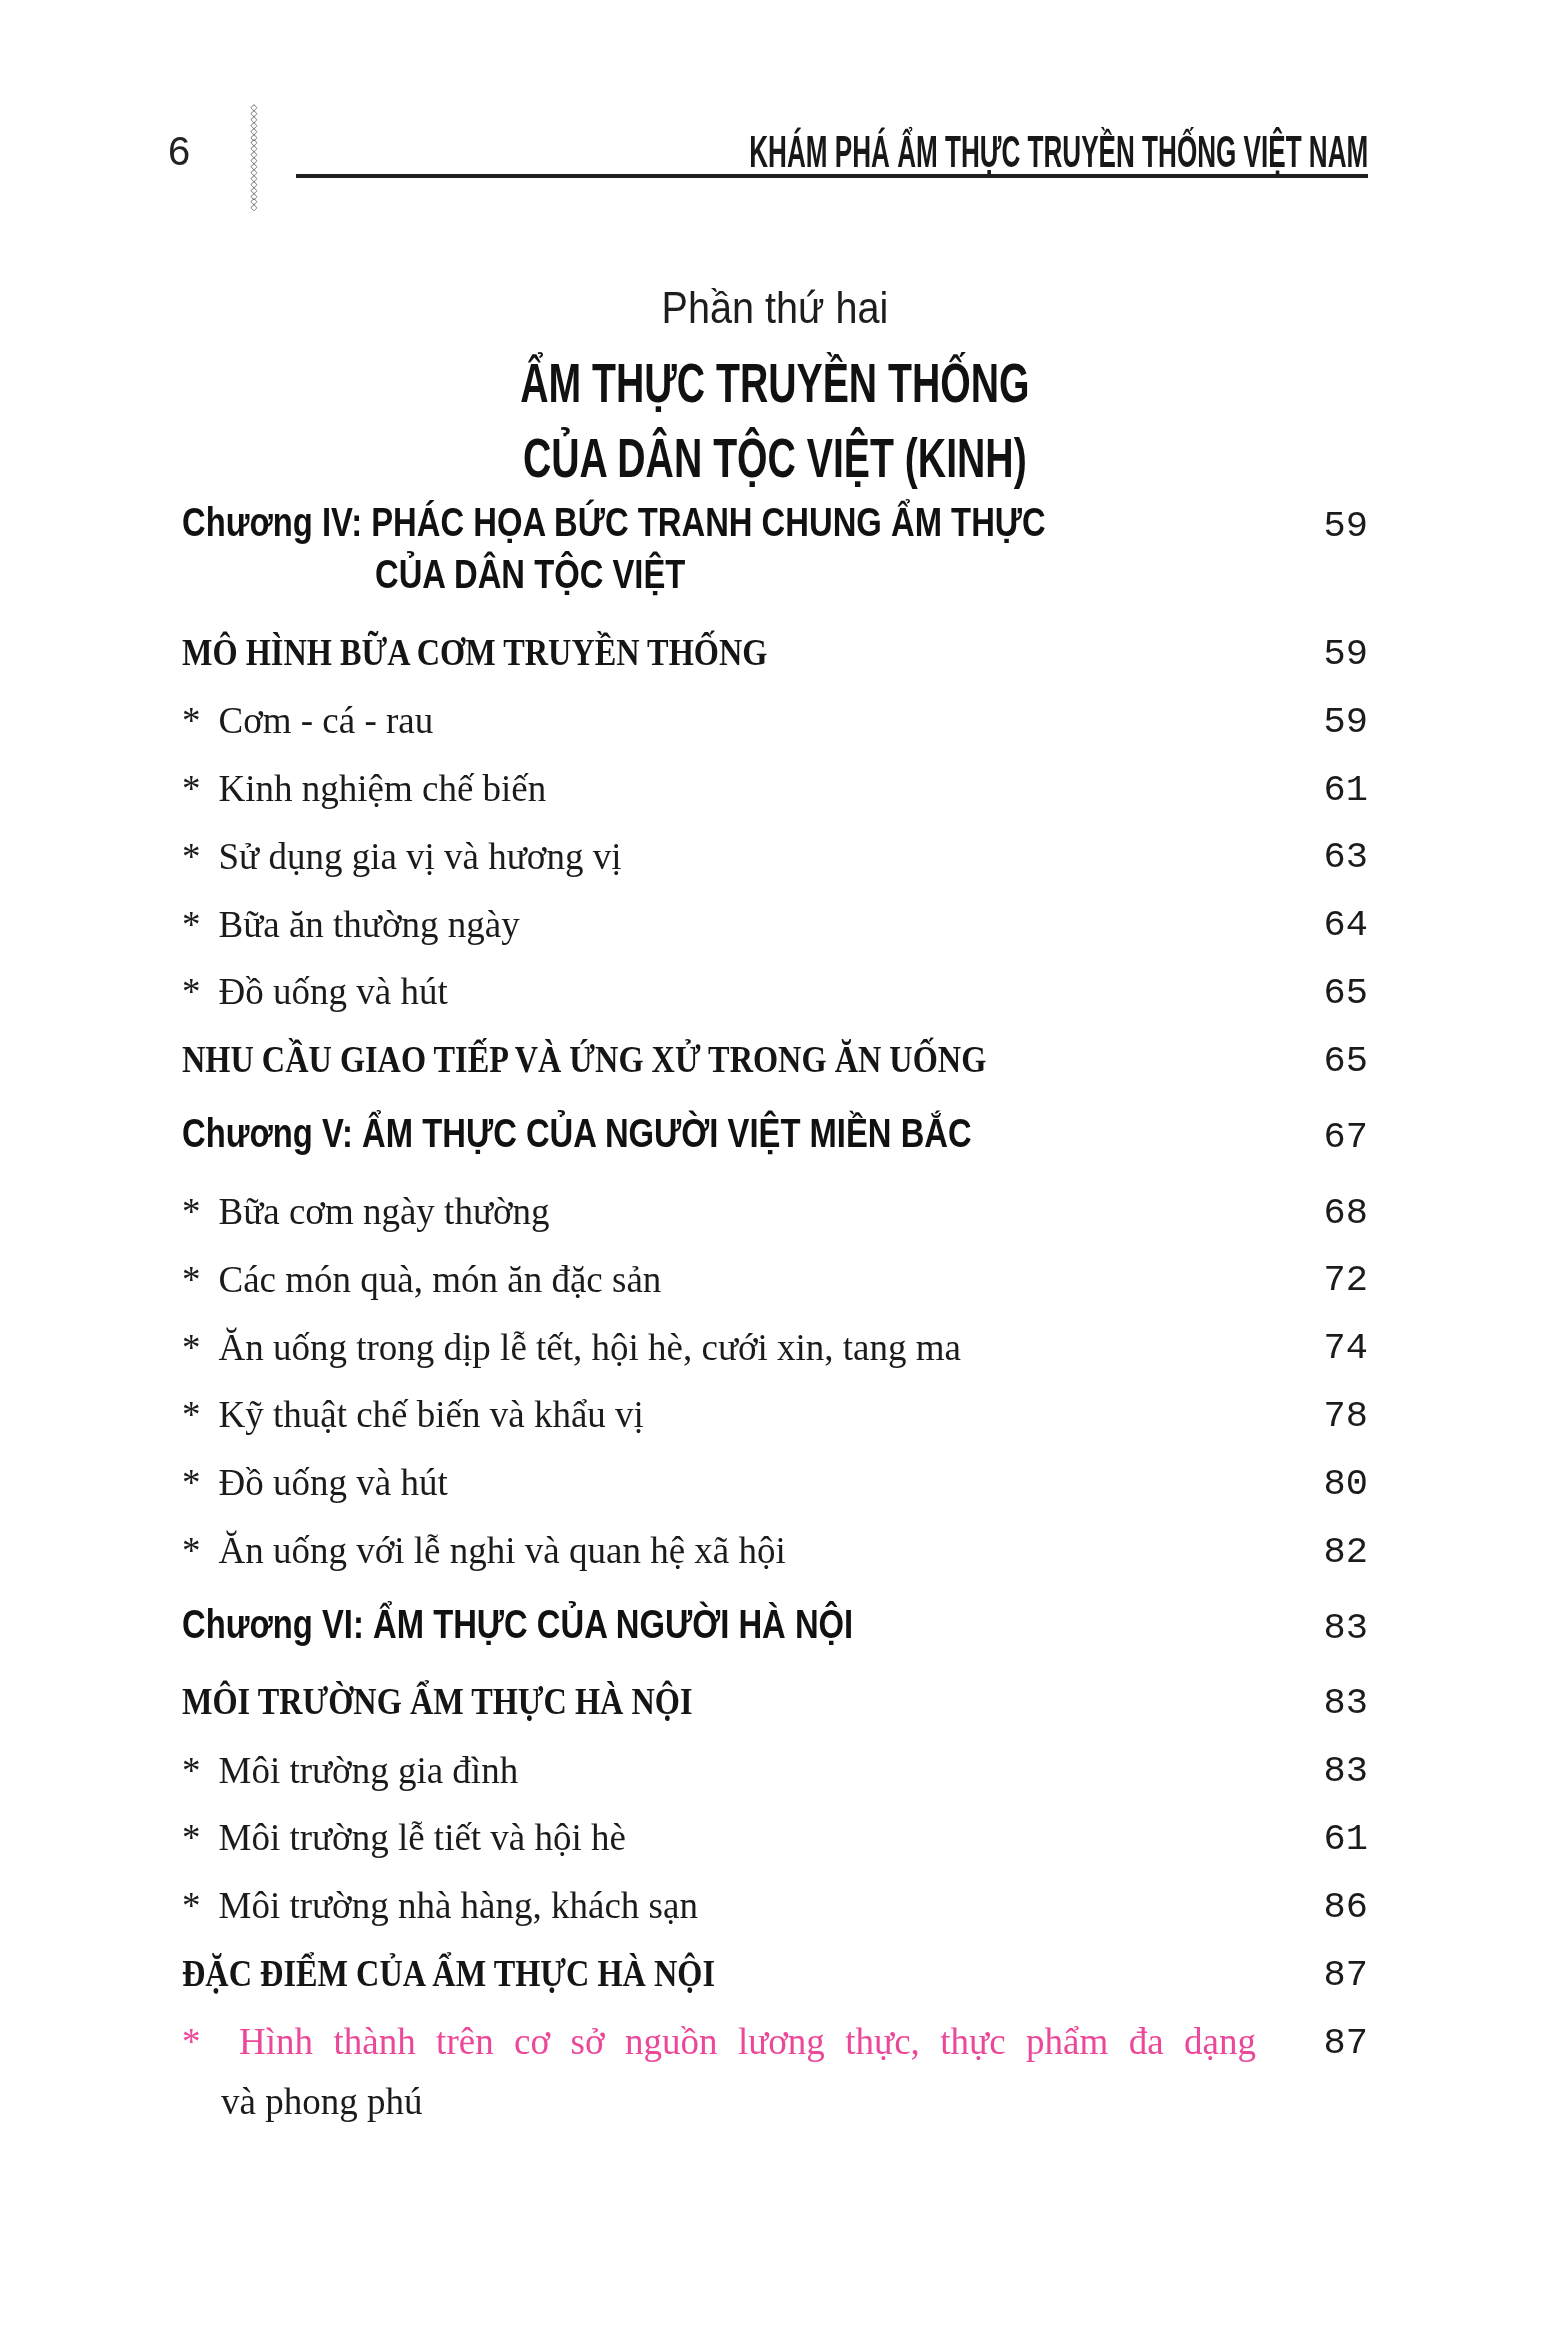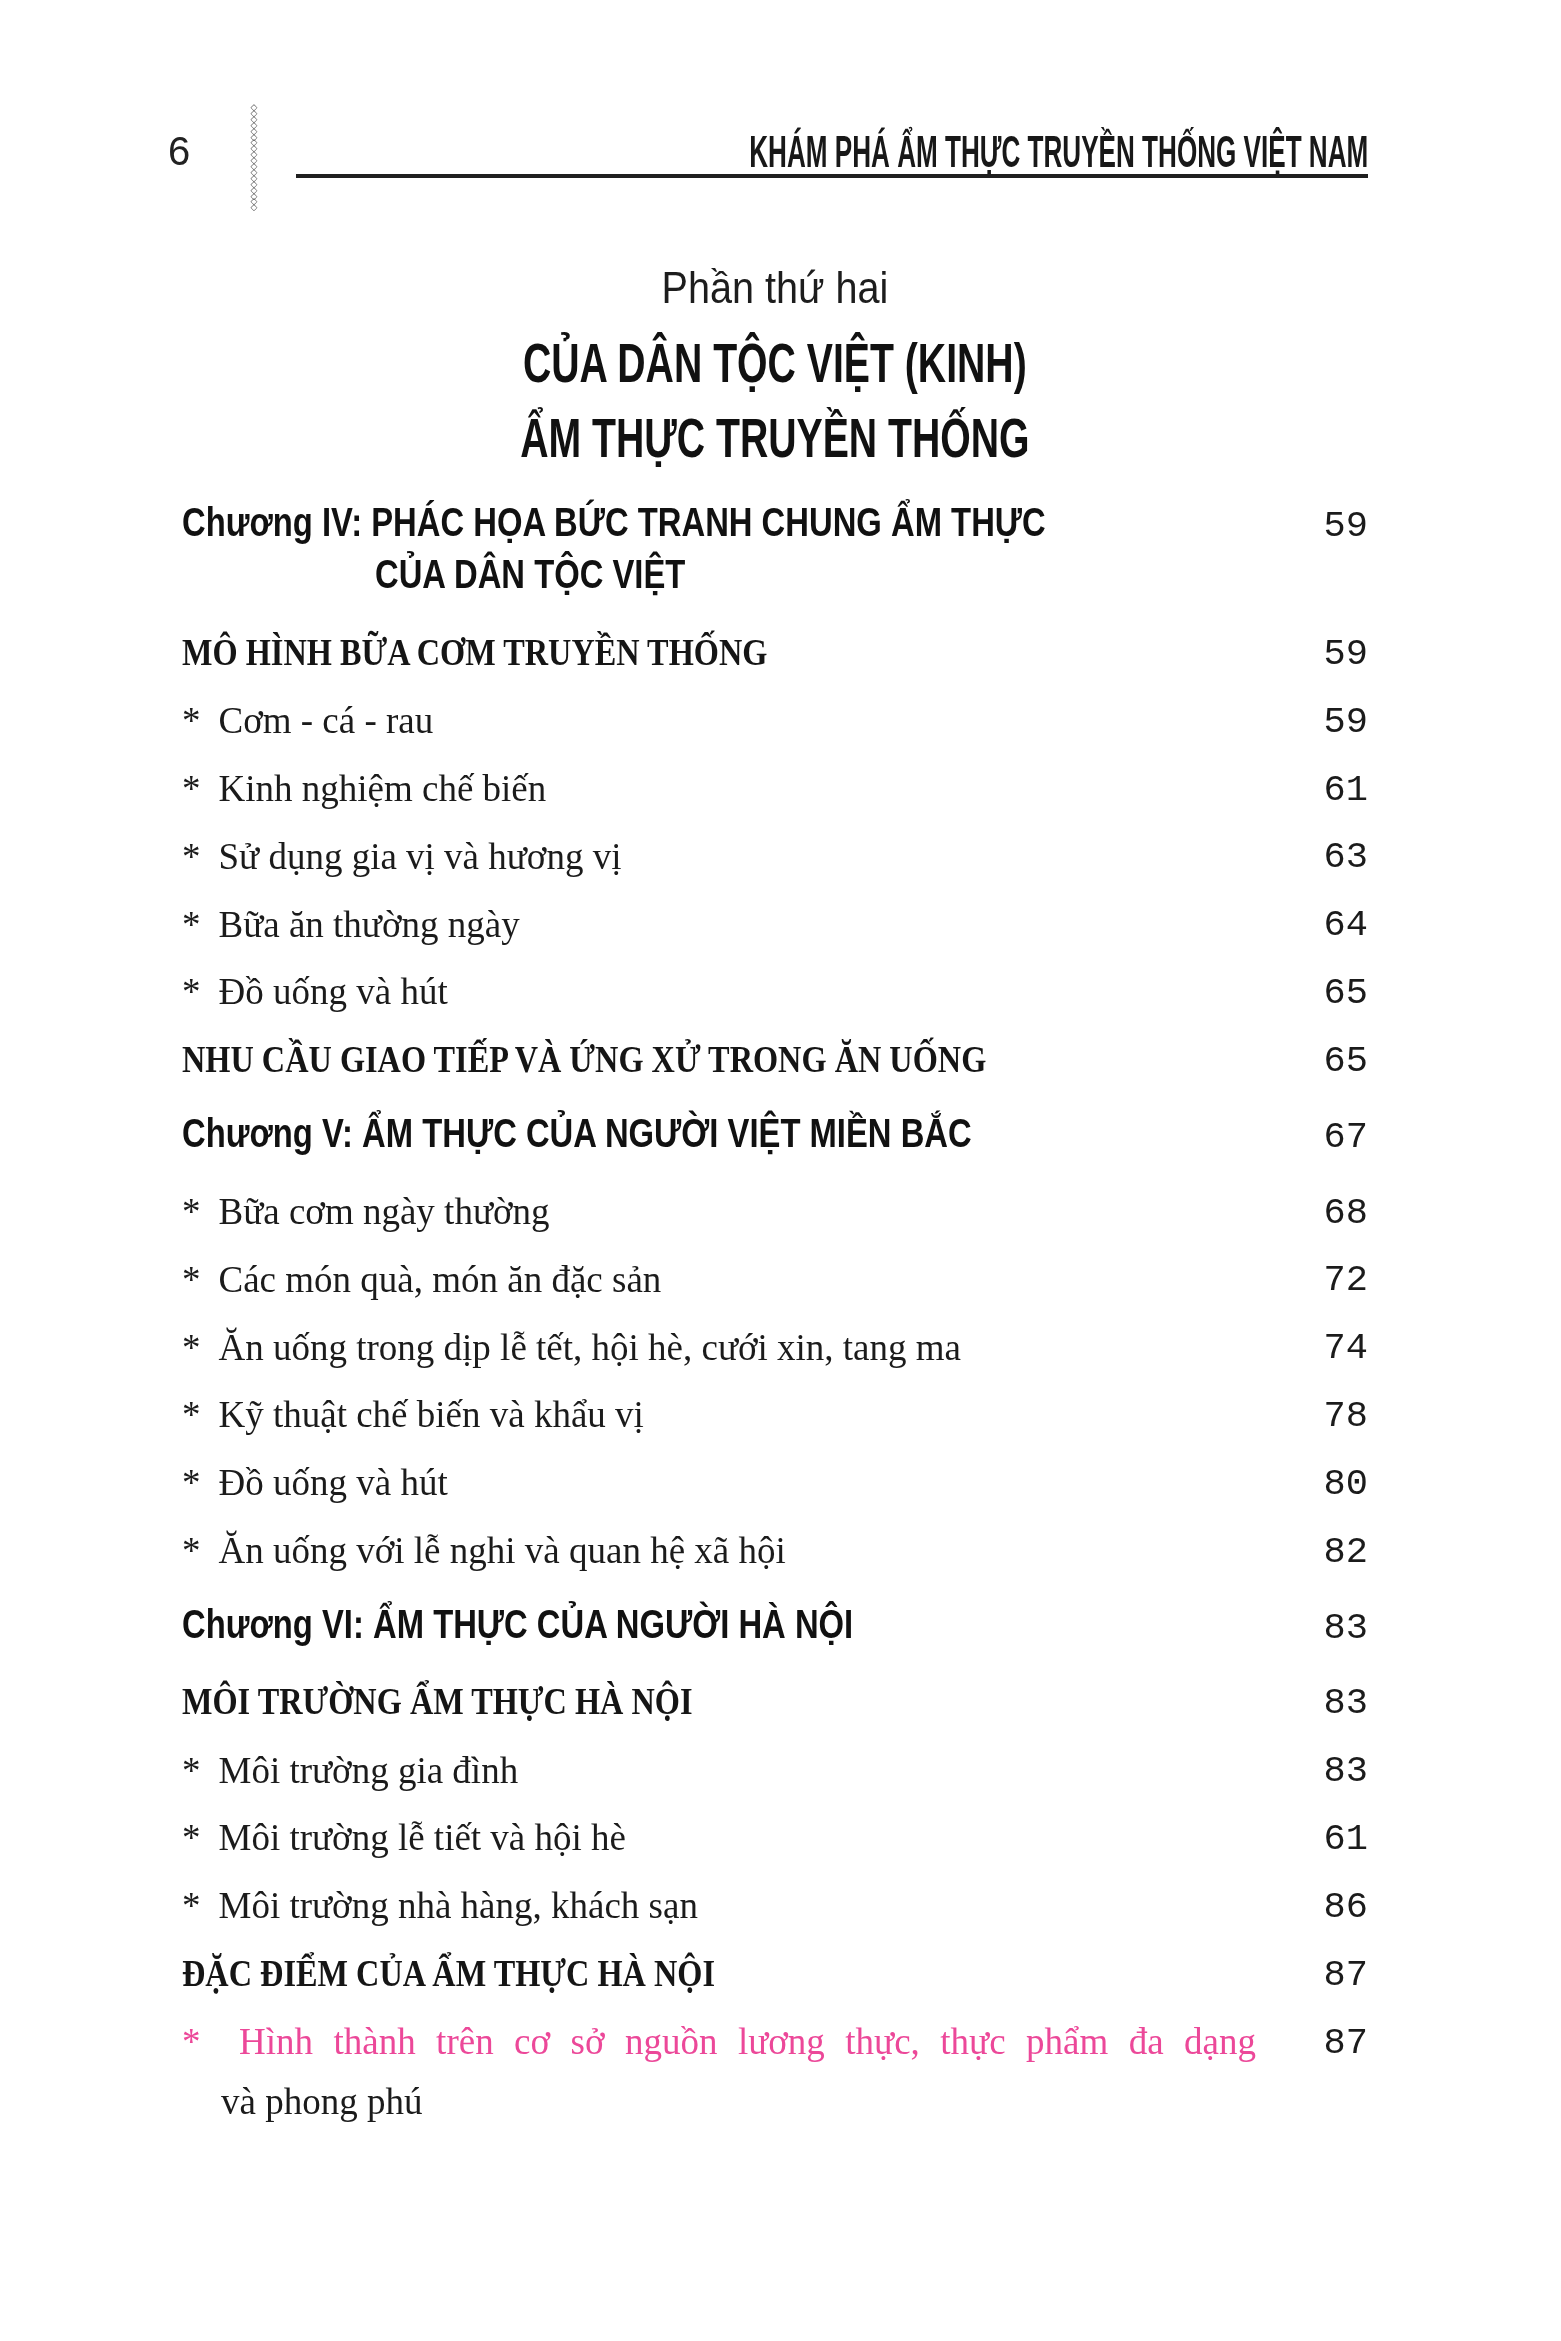--- a/index.html
+++ b/index.html
@@ -36,21 +36,21 @@
   .header-rule {
     position:absolute; left:296px; top:174px;
     width:1072px; height:4.1px; background:#1f1f1f;
   }
 
   
   .intro {
     position:absolute; left:182px; top:263px; width:1186px;
     text-align:center;
   }
-  .kicker-line { height:69px; }
+  .kicker-line { height:69px;margin-top:20px; }
   .kicker-line .t {
     display:inline-block;
     font-family:"Liberation Sans","DejaVu Sans",sans-serif;
     font-weight:400; font-size:45px; line-height:1.1;
     transform:scaleX(0.88); transform-origin:50% 50%;
     color:#1d1d1d; white-space:nowrap;
   }
   .title-line { height:75px; }
   .title-line .t {
     display:inline-block;
@@ -115,22 +115,22 @@
 
 <div id="page">
 
   <div class="folio">6</div>
   <div class="chain">◇◇◇◇◇◇◇◇◇◇◇◇◇◇◇◇◇◇</div>
   <div class="running-title">KHÁM PHÁ ẨM THỰC TRUYỀN THỐNG VIỆT NAM</div>
   <div class="header-rule"></div>
 
   <div class="intro">
     <div class="kicker-line"><span class="t">Phần thứ hai</span></div>
+    <div class="title-line"><span class="t">ẨM THỰC TRUYỀN THỐNG</span></div>
     <div class="title-line"><span class="t">CỦA DÂN TỘC VIỆT (KINH)</span></div>
-    <div class="title-line"><span class="t">ẨM THỰC TRUYỀN THỐNG</span></div>
   </div>
 
   <div class="toc">
 
     <div class="row chap first">
       <span class="label">Chương IV: PHÁC HỌA BỨC TRANH CHUNG ẨM THỰC</span>
       <span class="label2">CỦA DÂN TỘC VIỆT</span>
       <span class="pg">59</span>
     </div>
 

